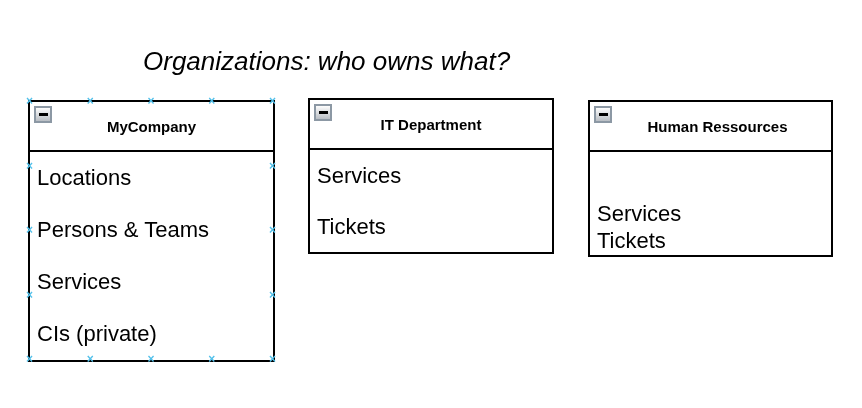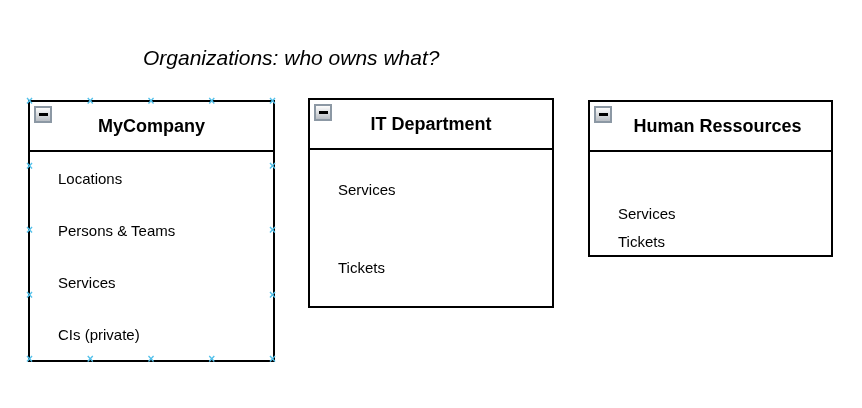--- a/index.html
+++ b/index.html
@@ -11,49 +11,49 @@
     width: 862px;
     height: 408px;
     position: relative;
     font-family: "Liberation Sans", sans-serif;
     overflow: hidden;
   }
   .diagram-title {
     position: absolute;
     left: 143px;
     top: 46px;
-    font-size: 21px;
+    font-size: 26px;
     font-style: italic;
     color: #000000;
     white-space: nowrap;
   }
   .box {
     position: absolute;
     box-sizing: border-box;
     border: 2px solid #000000;
     background: #ffffff;
     display: flex;
     flex-direction: column;
   }
   .box-mycompany      { left: 28px;  top: 100px; width: 247px; height: 262px; }
-  .box-it-department  { left: 308px; top: 98px;  width: 246px; height: 210px; }
+  .box-it-department  { left: 308px; top: 98px;  width: 246px; height: 156px; }
   .box-human-ressources { left: 588px; top: 100px; width: 245px; height: 157px; gap: 48px; }
 
   .box-header {
     position: relative;
     height: 50px;
     box-sizing: border-box;
     border-bottom: 2px solid #000000;
     display: flex;
     align-items: center;
     justify-content: center;
   }
   .box-header-label {
     font-weight: bold;
-    font-size: 18px;
+    font-size: 15px;
     color: #000000;
     white-space: nowrap;
   }
   .box-human-ressources .box-header-label { padding-left: 14px; }
 
   .collapse-btn {
     position: absolute;
     left: 4px;
     top: 4px;
     width: 18px;
@@ -75,22 +75,22 @@
 
   .items {
     flex: 1;
     display: flex;
     flex-direction: column;
   }
   .item {
     flex: 1;
     display: flex;
     align-items: center;
-    padding-left: 28px;
-    font-size: 15px;
+    padding-left: 7px;
+    font-size: 22px;
     color: #000000;
     white-space: nowrap;
   }
 
   .handle {
     position: absolute;
     width: 9px;
     height: 9px;
     margin-left: -5px;
     margin-top: -5px;

